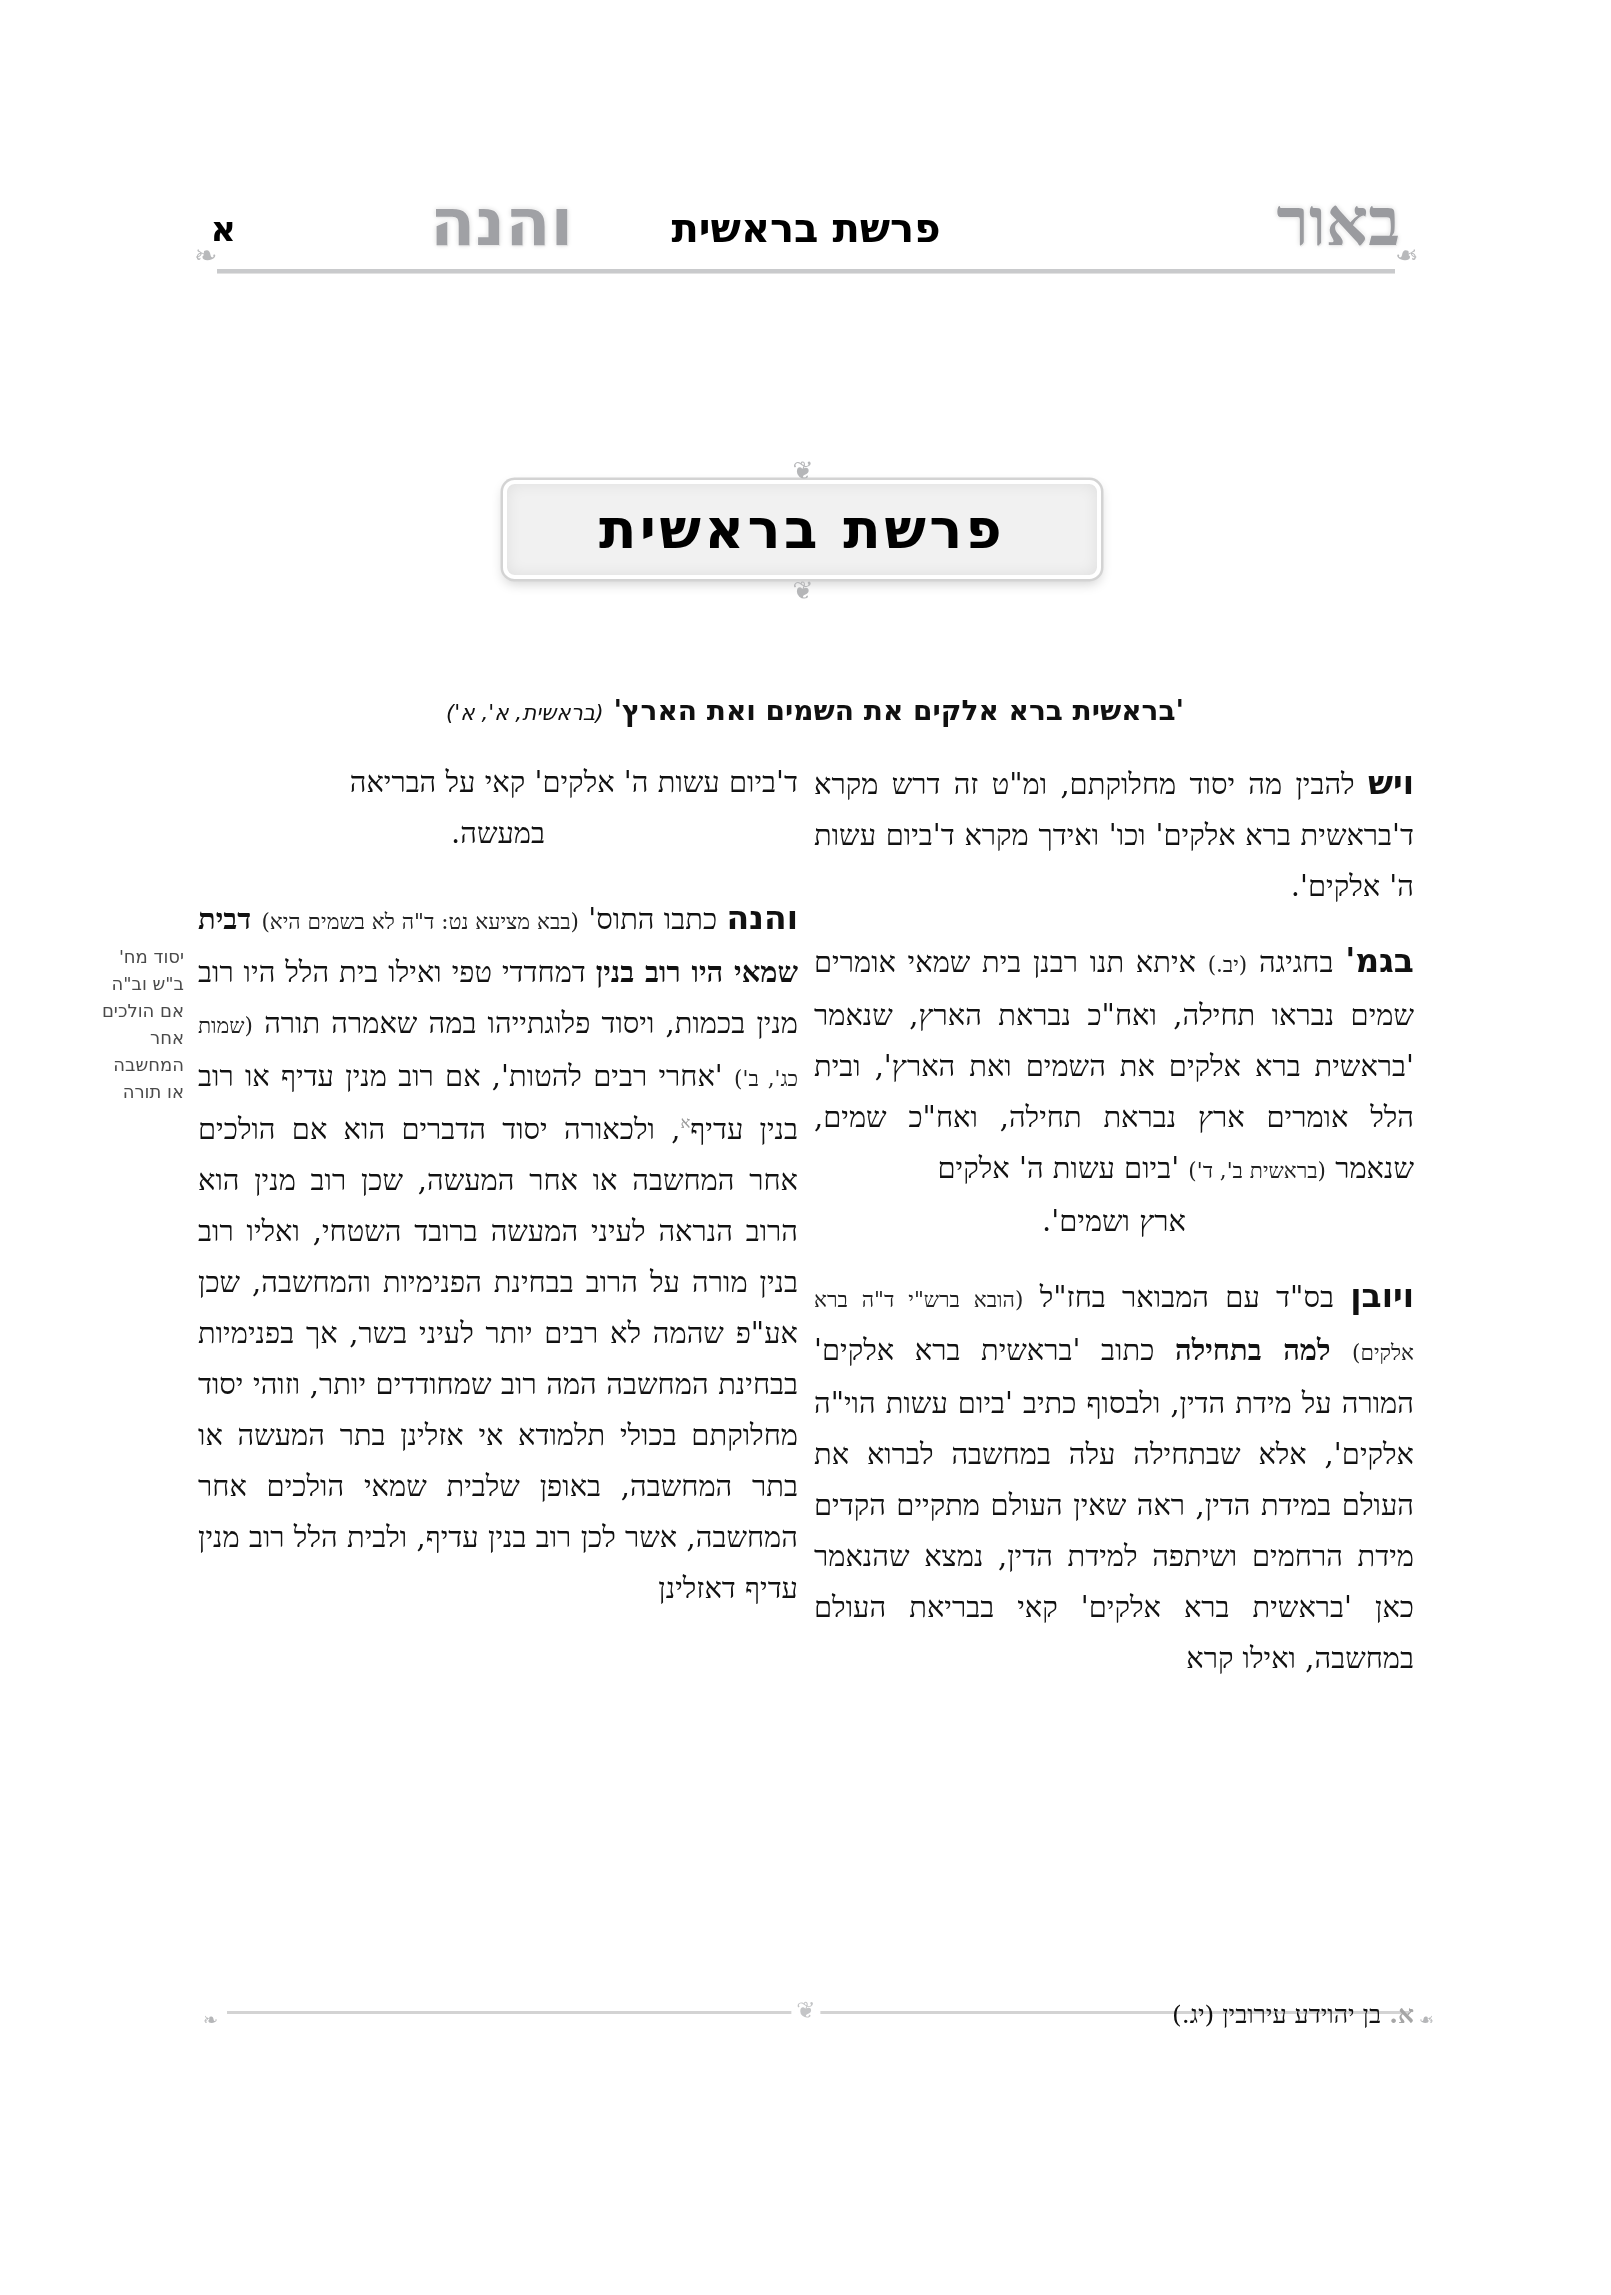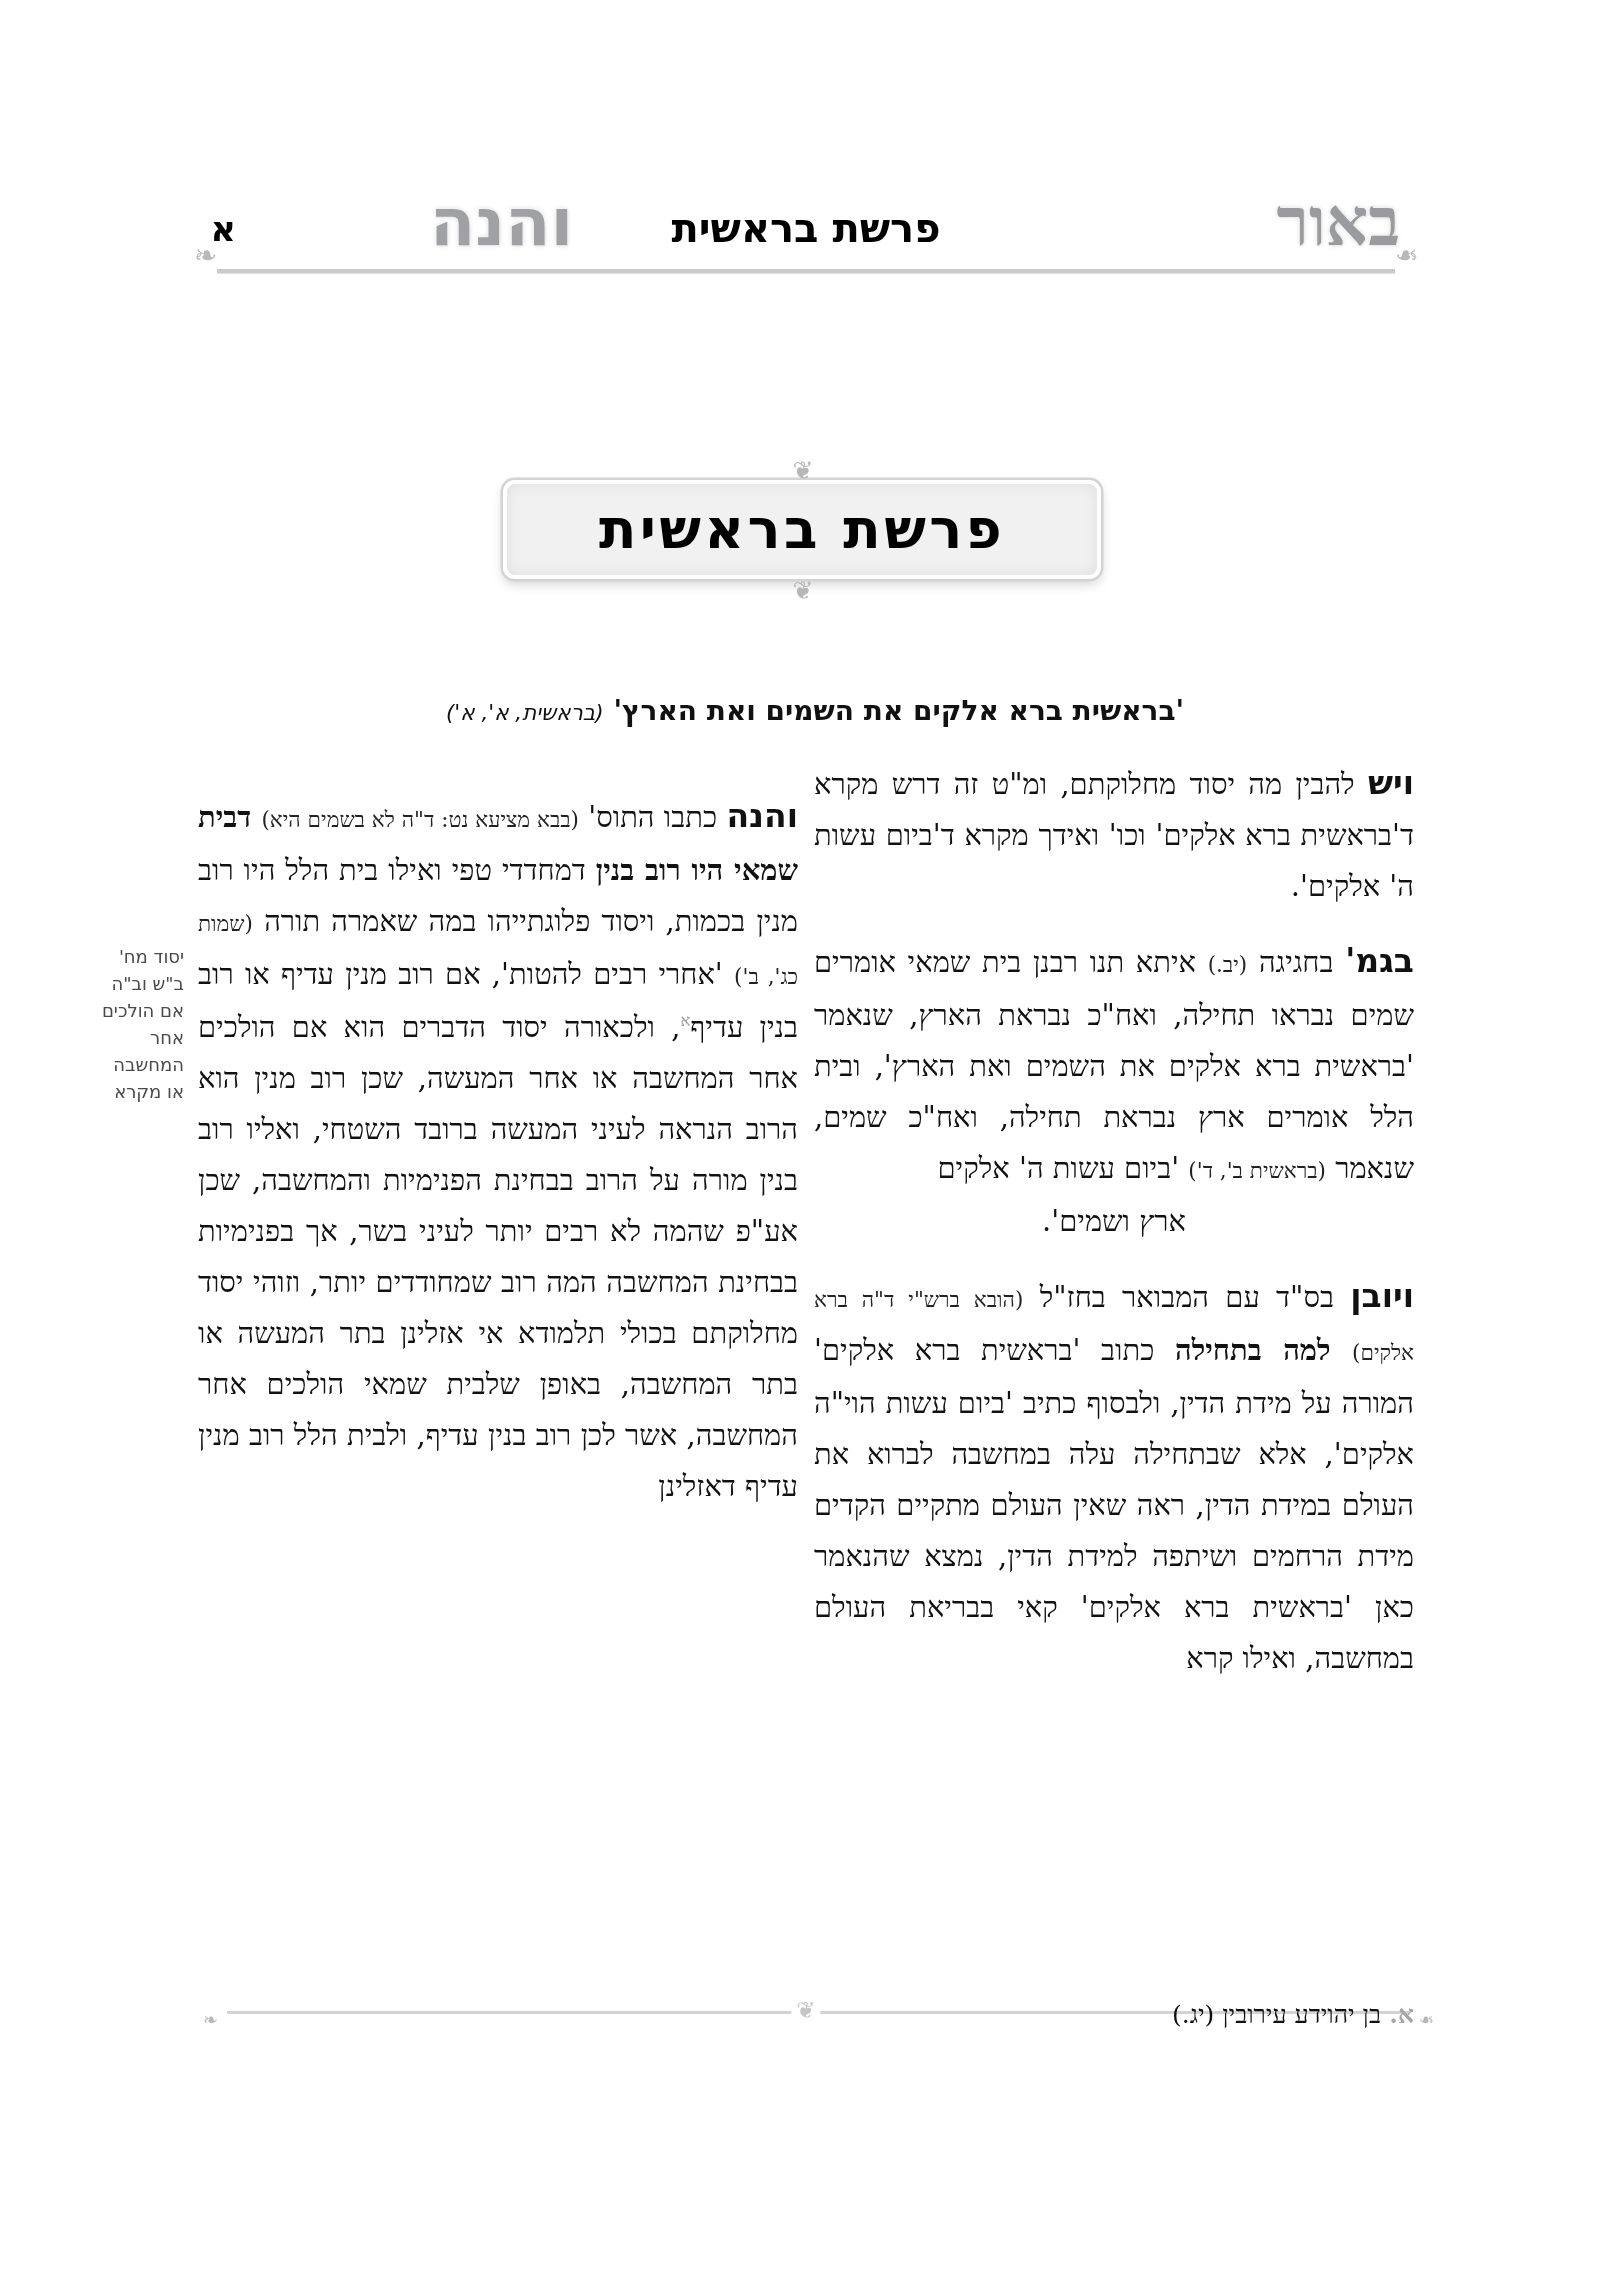--- a/index.html
+++ b/index.html
@@ -138,32 +138,36 @@
   <p>
     <span class="lead">בגמ'</span><span> בחגיגה </span><span class="ref">(יב.)</span><span> איתא תנו רבנן בית שמאי אומרים שמים נבראו תחילה, ואח"כ נבראת הארץ, שנאמר 'בראשית ברא אלקים את השמים ואת הארץ', ובית הלל אומרים ארץ נבראת תחילה, ואח"כ שמים, שנאמר </span><span class="ref">(בראשית ב', ד')</span><span> 'ביום עשות ה' אלקים</span>
     <span class="center-line">ארץ ושמים'.</span>
   </p>
   <p>
     <span class="lead">ויובן</span><span> בס"ד עם המבואר בחז"ל </span><span class="ref">(הובא ברש"י ד"ה ברא אלקים)</span><span class="bold"> למה בתחילה</span><span> כתוב 'בראשית ברא אלקים' המורה על מידת הדין, ולבסוף כתיב 'ביום עשות הוי"ה אלקים', אלא שבתחילה עלה במחשבה לברוא את העולם במידת הדין, ראה שאין העולם מתקיים הקדים מידת הרחמים ושיתפה למידת הדין, נמצא שהנאמר כאן 'בראשית ברא אלקים' קאי בבריאת העולם במחשבה, ואילו קרא</span>
   </p>
 </div>
 
 <div class="col col-left">
+  <p>
+    <span>ד'ביום עשות ה' אלקים' קאי על הבריאה</span>
+    <span class="center-line">במעשה.</span>
+  </p>
   <p style="margin-top:33px;">
     <span class="lead">והנה</span><span> כתבו התוס' </span><span class="ref">(בבא מציעא נט: ד"ה לא בשמים היא)</span><span class="bold"> דבית שמאי היו רוב בנין</span><span> דמחדדי טפי ואילו בית הלל היו רוב מנין בכמות, ויסוד פלוגתייהו במה שאמרה תורה </span><span class="ref">(שמות כג', ב')</span><span> 'אחרי רבים להטות', אם רוב מנין עדיף או רוב בנין עדיף</span><sup class="note-mark">א</sup><span>, ולכאורה יסוד הדברים הוא אם הולכים אחר המחשבה או אחר המעשה, שכן רוב מנין הוא הרוב הנראה לעיני המעשה ברובד השטחי, ואליו רוב בנין מורה על הרוב בבחינת הפנימיות והמחשבה, שכן אע"פ שהמה לא רבים יותר לעיני בשר, אך בפנימיות בבחינת המחשבה המה רוב שמחודדים יותר, וזוהי יסוד מחלוקתם בכולי תלמודא אי אזלינן בתר המעשה או בתר המחשבה, באופן שלבית שמאי הולכים אחר המחשבה, אשר לכן רוב בנין עדיף, ולבית הלל רוב מנין עדיף דאזלינן</span>
   </p>
 </div>
 
 <div class="margin-note">
   <div>יסוד מח'</div>
   <div>ב"ש וב"ה</div>
   <div>אם הולכים</div>
   <div>אחר</div>
   <div>המחשבה</div>
-  <div>או מקרא</div>
+  <div>או תורה</div>
 </div>
 
 <div class="footer-rule"></div>
 <span class="footer-ornament">❦</span>
 <span class="footer-flourish-left">❧</span>
 <span class="footer-flourish-right">❧</span>
 
 <div class="footnote">
   <span class="fn-mark">א.</span><span>בן יהוידע עירובין (יג.)</span>
 </div>

